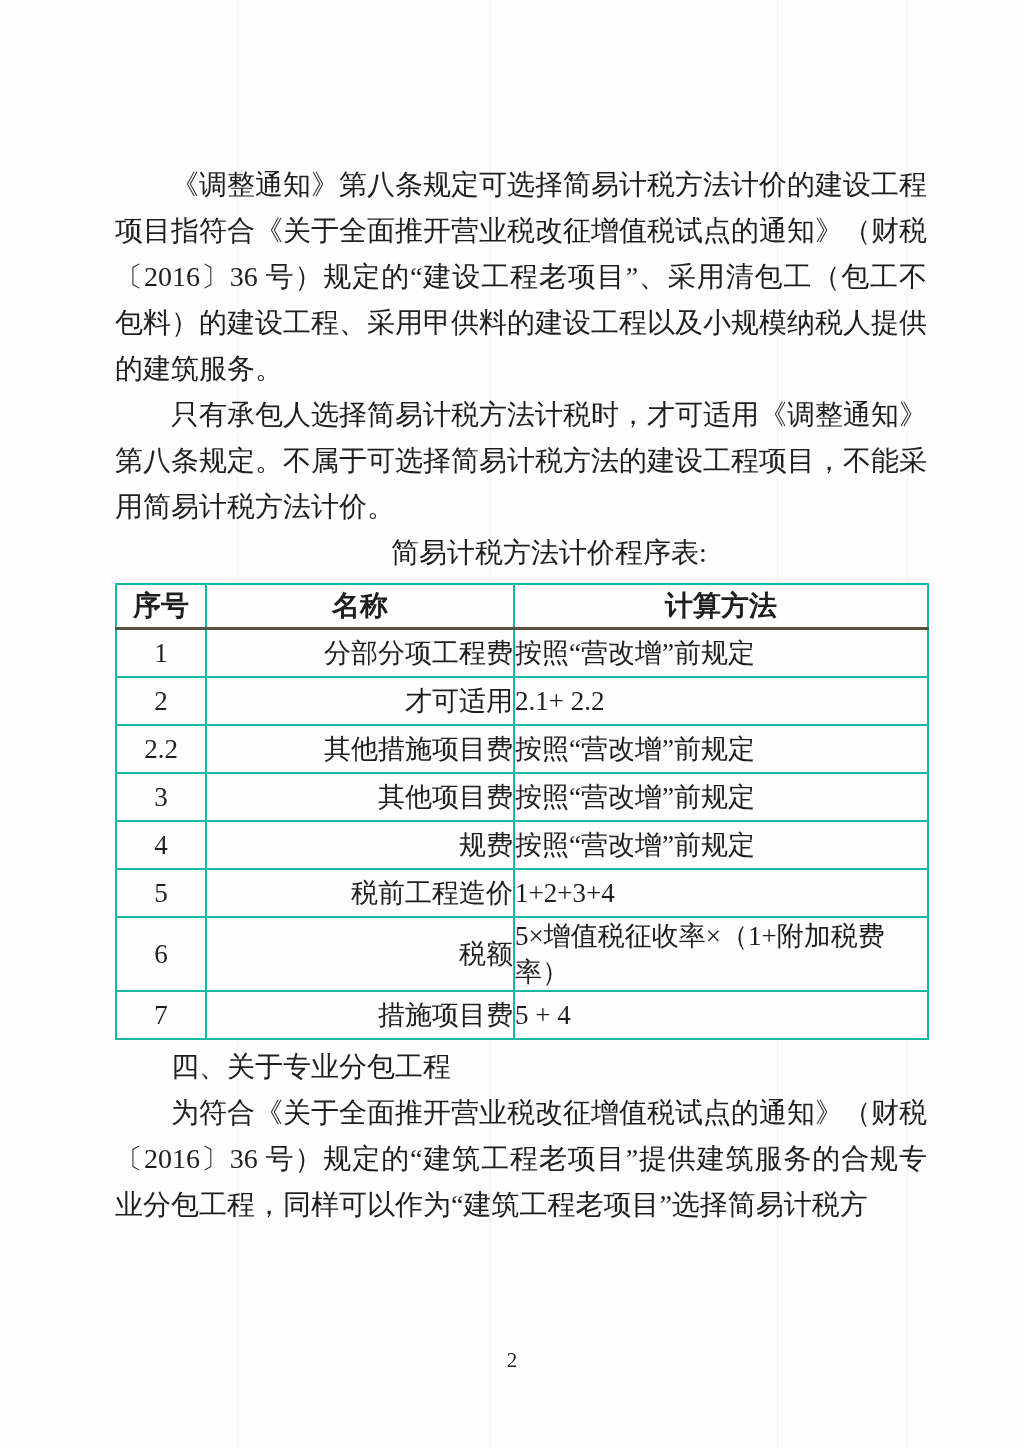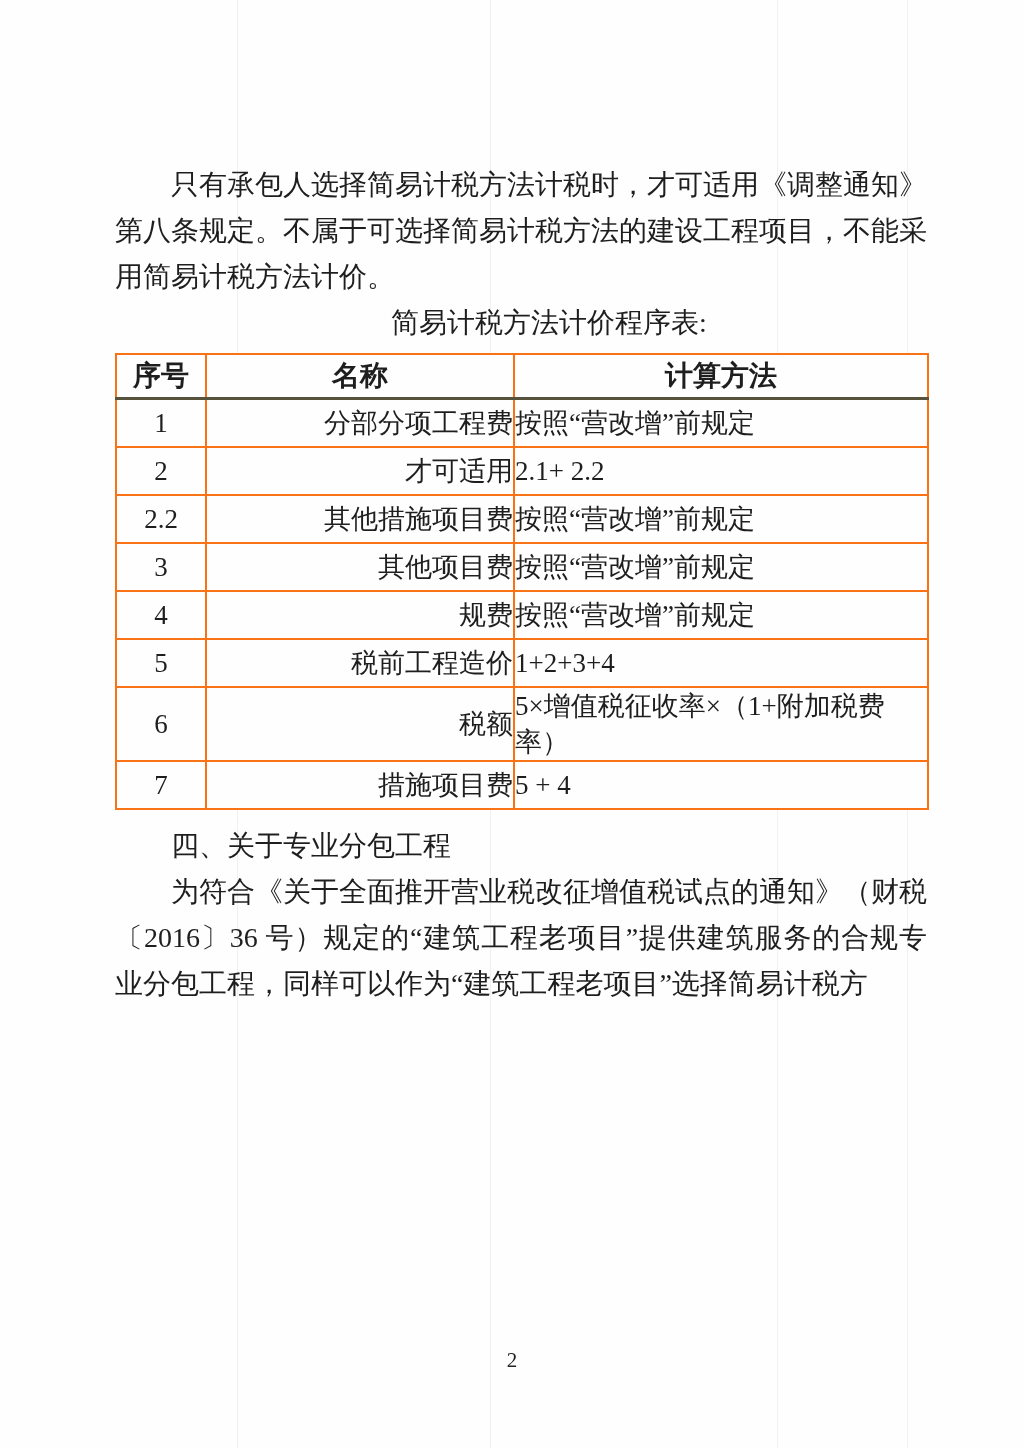--- a/index.html
+++ b/index.html
@@ -34,37 +34,37 @@
   table.proc {
     border-collapse: collapse;
     table-layout: fixed;
     width: 812px;
     margin: 7px 0 0 0;
   }
   table.proc col.c0 { width: 90px; }
   table.proc col.c1 { width: 308px; }
   table.proc col.c2 { width: 414px; }
   table.proc th, table.proc td {
-    border: 2px solid #f97316;
+    border: 2px solid #14b8a6;
     font-size: 27px;
     padding: 0;
     background: #fefefe;
   }
   table.proc th {
     height: 42px;
     font-weight: bold;
     font-size: 28px;
     text-align: center;
     border-bottom: 3px solid #57523b;
   }
   table.proc td { height: 46px; }
   td.col-seq { text-align: center; }
   td.col-name { text-align: right; padding-left: 18px; }
   td.col-method { text-align: left; padding-left: 16px; }
-  p.section-heading { margin-top: 13px; }
+  p.section-heading { margin-top: 4px; }
   .page-number {
     position: absolute;
     top: 1348px; left: 0;
     width: 1024px;
     text-align: center;
     font-size: 21px;
     color: #222;
   }
 </style>
 </head>
@@ -72,20 +72,21 @@
 
 <div class="page">
 
   <div class="scanline" style="left:237px"></div>
   <div class="scanline" style="left:490px"></div>
   <div class="scanline" style="left:777px"></div>
   <div class="scanline" style="left:907px"></div>
 
   <div class="content">
 
+    <p class="para">《调整通知》第八条规定可选择简易计税方法计价的建设工程项目指符合《关于全面推开营业税改征增值税试点的通知》（财税〔2016〕36 号）规定的“建设工程老项目”、采用清包工（包工不包料）的建设工程、采用甲供料的建设工程以及小规模纳税人提供的建筑服务。</p>
 
     <p class="para">只有承包人选择简易计税方法计税时，才可适用《调整通知》第八条规定。不属于可选择简易计税方法的建设工程项目，不能采用简易计税方法计价。</p>
 
     <p class="para table-title">简易计税方法计价程序表:</p>
 
     <table class="proc">
       <colgroup>
           <col class="c0">
           <col class="c1">
           <col class="c2">

